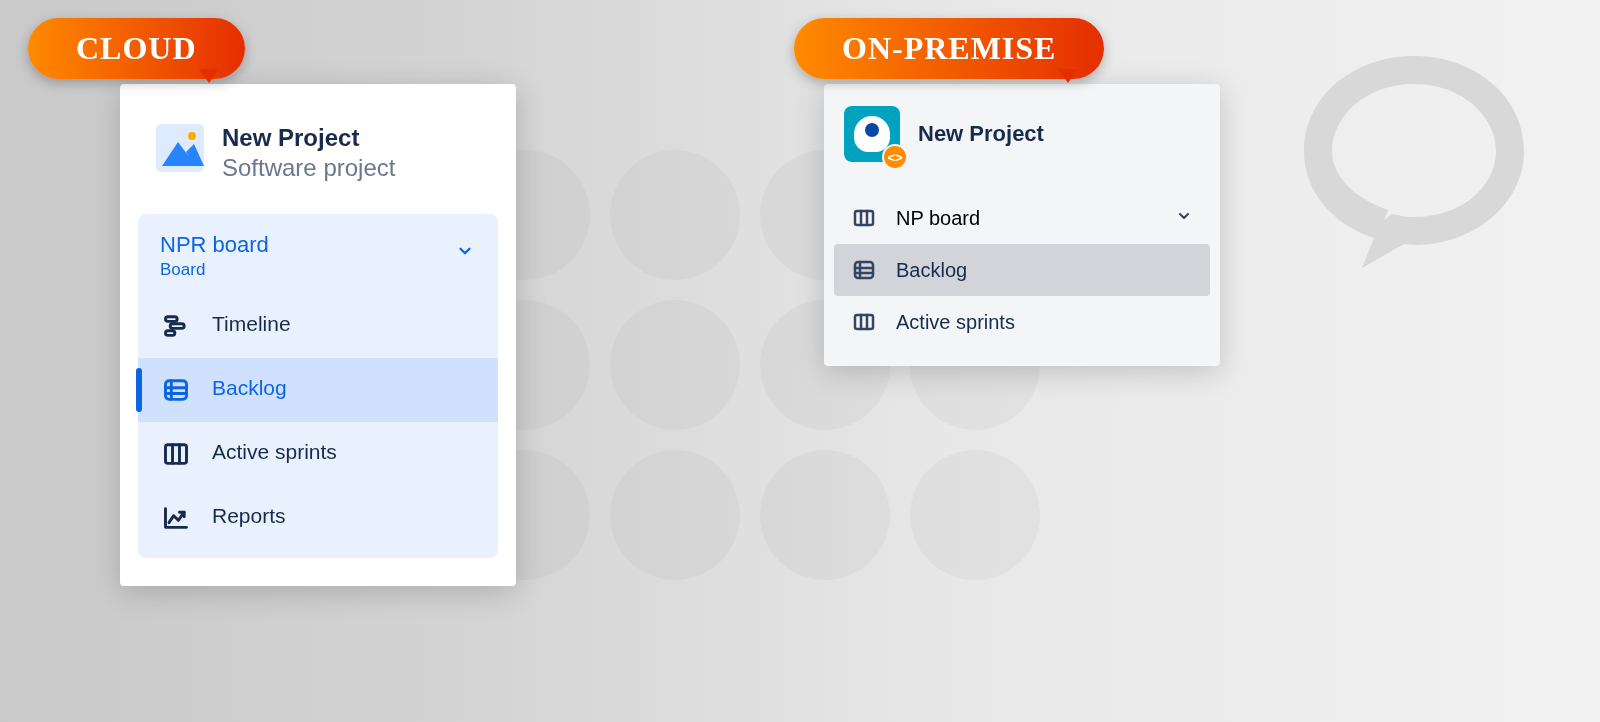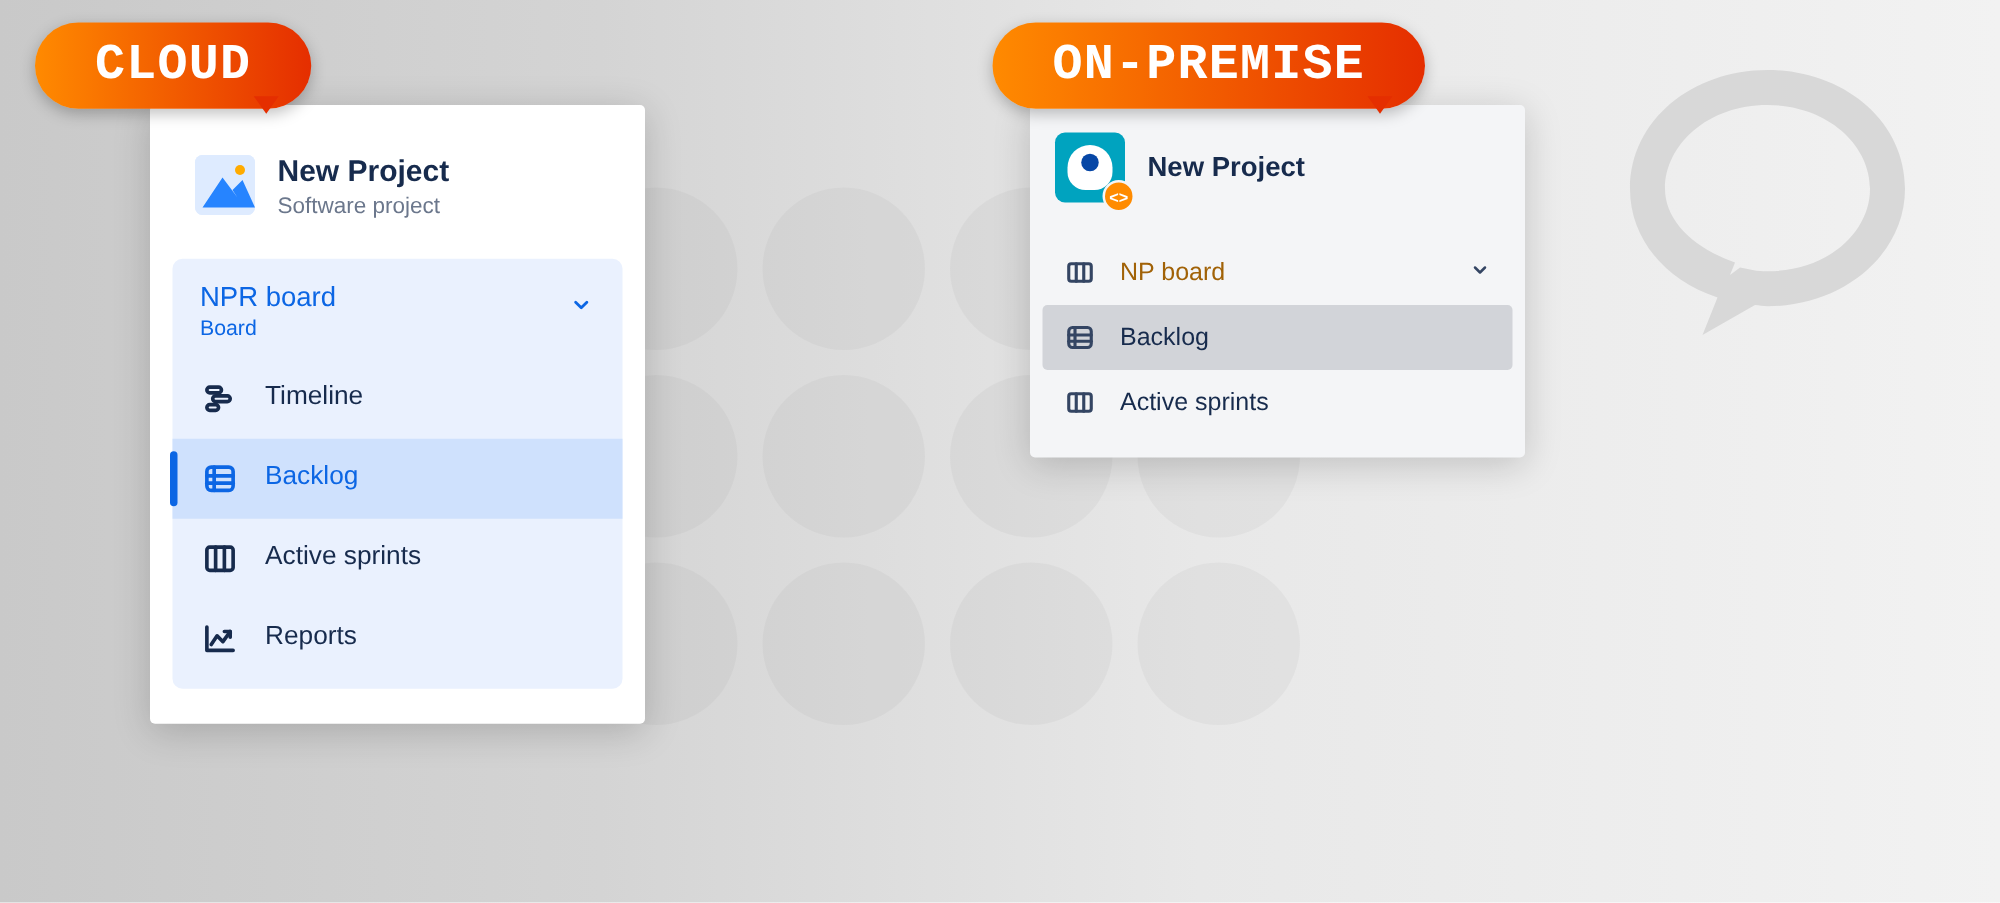--- a/index.html
+++ b/index.html
@@ -30,23 +30,23 @@
     background: #888;
   }
 
   
   .badge {
     position: absolute;
     padding: 12px 48px;
     border-radius: 999px;
     color: #fff;
     font-weight: 800;
-    font-size: 40px;
+    font-size: 32px;
     letter-spacing: 1px;
-    font-family: Liberation Mono, monospace;
+    font-family: Liberation Serif, serif;
     background: linear-gradient(to right, #ff8a00, #e52e00);
     box-shadow: 0 4px 12px rgba(0,0,0,0.25);
     z-index: 5;
     text-align: right;
   }
   .badge::after {
     content: '';
     position: absolute;
     bottom: -4px;
     right: 26px;
@@ -88,21 +88,21 @@
     overflow: hidden;
     position: relative;
   }
   .project-avatar svg { width: 100%; height: 100%; }
   .project-title {
     font-size: 24px;
     font-weight: 700;
     color: #172b4d;
   }
   .project-subtitle {
-    font-size: 18px;
+    font-size: 24px;
     color: #6b778c;
     margin-top: 2px;
   }
 
   .section-header {
     display: flex;
     align-items: center;
     gap: 8px;
     padding-left: 8px;
     margin-bottom: 10px;
@@ -231,21 +231,21 @@
     font-size: 22px;
     font-weight: 700;
     color: #172b4d;
   }
 
   .op-board-row {
     display: flex;
     align-items: center;
     padding: 14px 18px;
     gap: 20px;
-    color: #a16207;
+    color: #000000;
     cursor: pointer;
     position: relative;
   }
   .op-board-row .icon-slot {
     width: 24px; height: 24px;
     display: flex; align-items: center; justify-content: center;
   }
   .op-board-row .chev-down {
     position: absolute;
     right: 18px;

